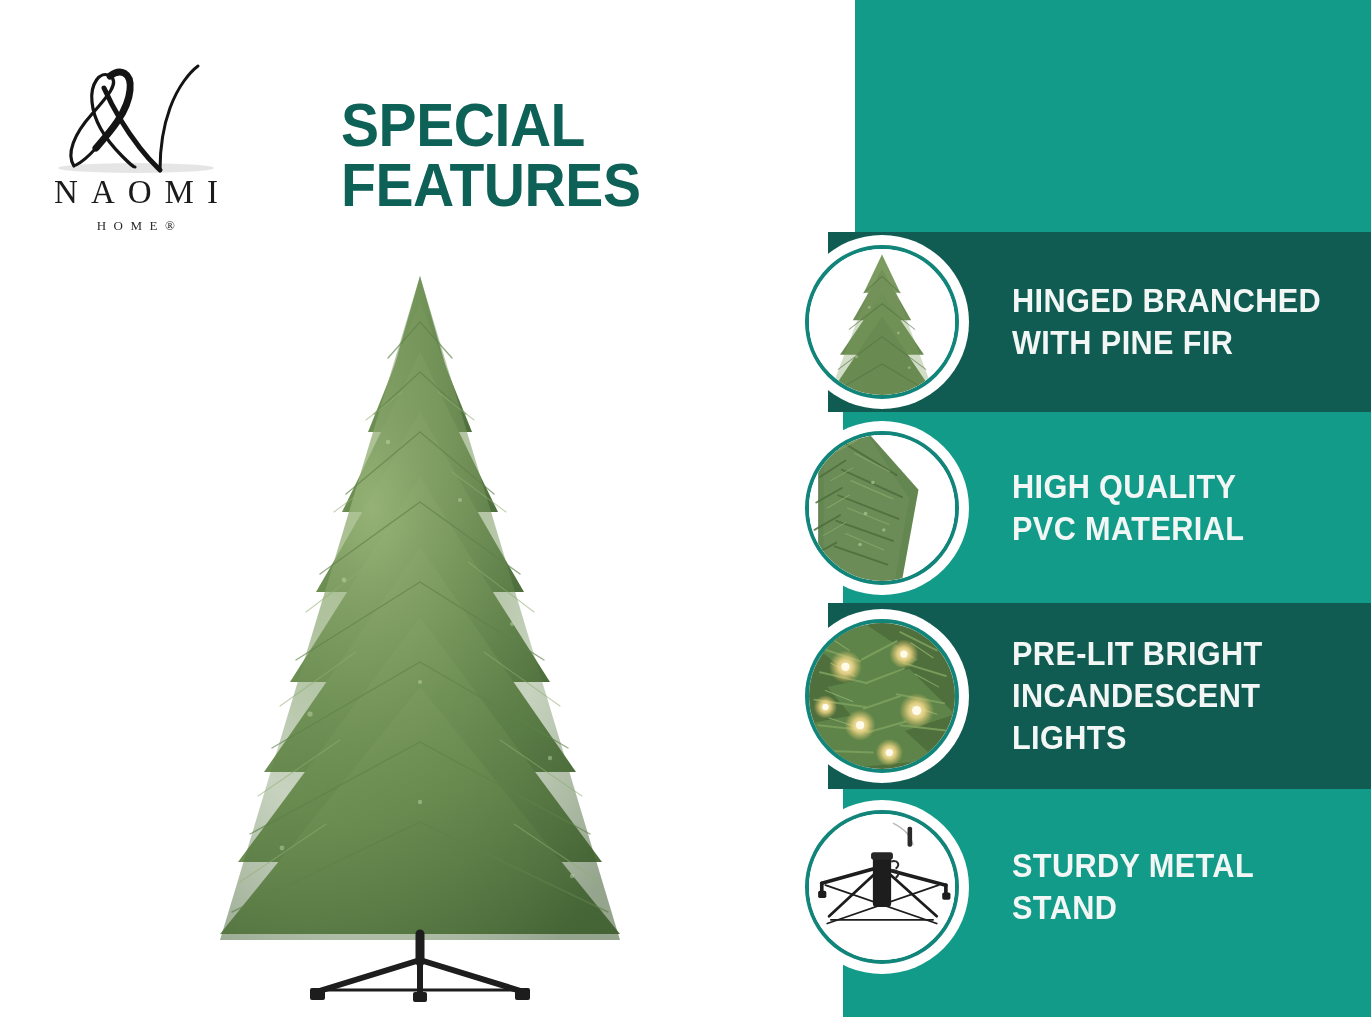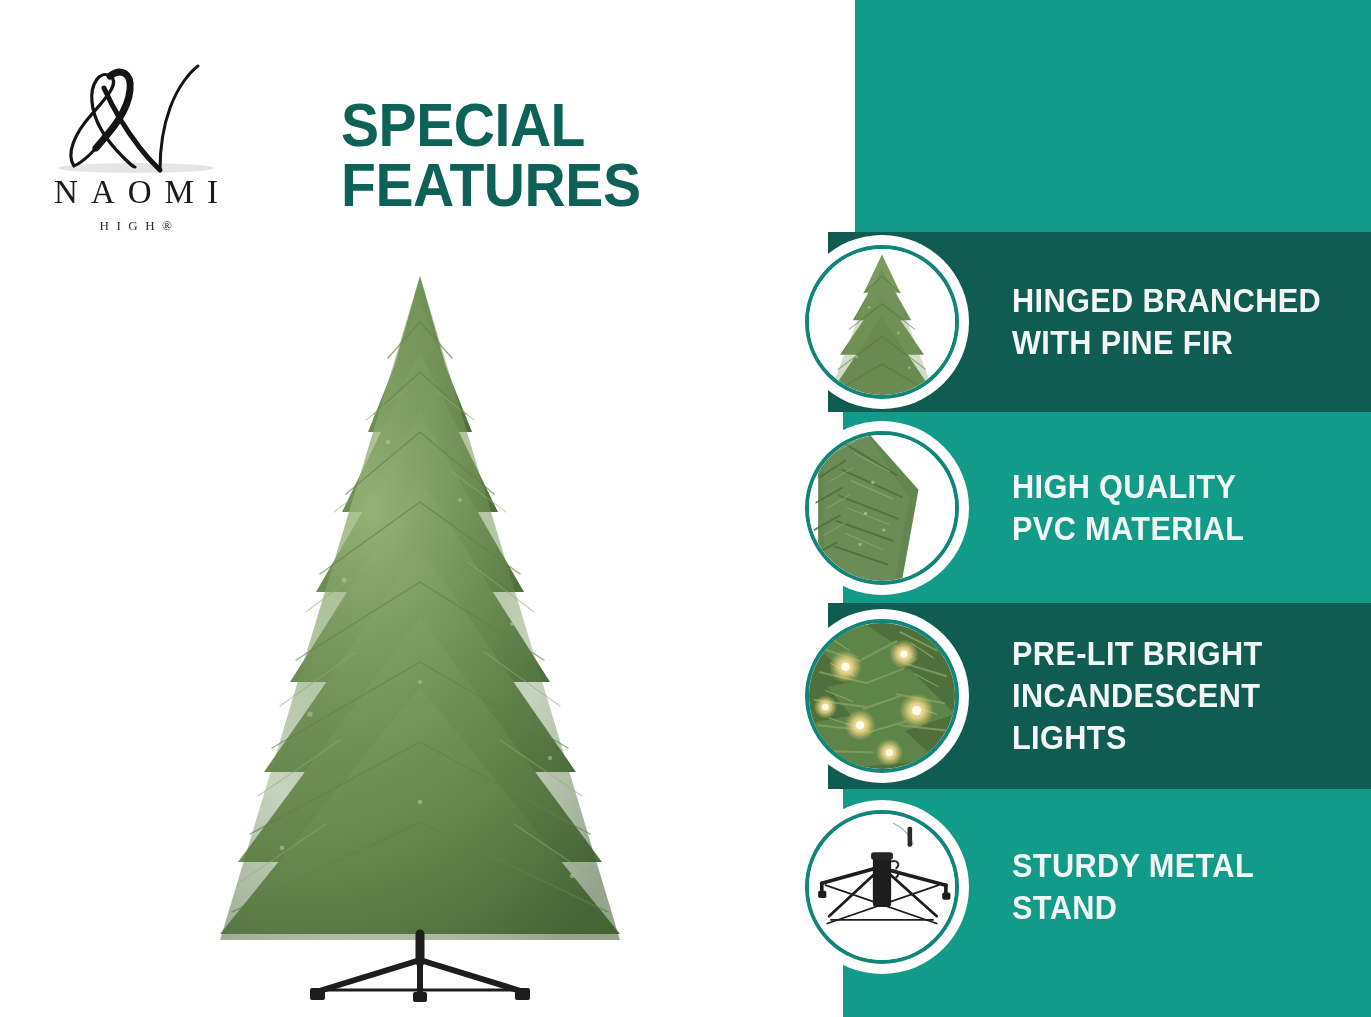--- a/index.html
+++ b/index.html
@@ -123,21 +123,21 @@
           <path d="M74 108 C 66 96, 74 76, 92 56 C 108 38, 120 24, 110 18
                    C 100 12, 90 26, 92 44 C 94 66, 108 84, 122 98
                    C 130 106, 133 109, 135 109" fill="none" stroke="#141414" stroke-width="3.2" stroke-linecap="round"></path>
           <path d="M110 18 C 120 10, 132 14, 130 32 C 128 54, 110 74, 96 90" fill="none" stroke="#141414" stroke-width="7" stroke-linecap="round"></path>
           <path d="M96 90 C 88 99, 82 104, 76 107" fill="none" stroke="#141414" stroke-width="3" stroke-linecap="round"></path>
           <path d="M104 30 C 112 48, 126 72, 140 90 C 150 103, 157 109, 160 112" fill="none" stroke="#141414" stroke-width="5" stroke-linecap="round"></path>
           <path d="M160 112 C 160 98, 162 72, 170 50 C 178 28, 190 14, 198 8" fill="none" stroke="#141414" stroke-width="3" stroke-linecap="round"></path>
         </svg>
       </div>
       <div id="logo-word">NAOMI</div>
-      <div id="logo-sub">HIGH®</div>
+      <div id="logo-sub">HOME®</div>
     </div>
 
     <div id="title">
       <span class="line">SPECIAL</span>
       <span class="line">FEATURES</span>
     </div>
   </div>
 
   <div id="hero-tree">
     <svg viewBox="0 0 600 740" xmlns="http://www.w3.org/2000/svg">

